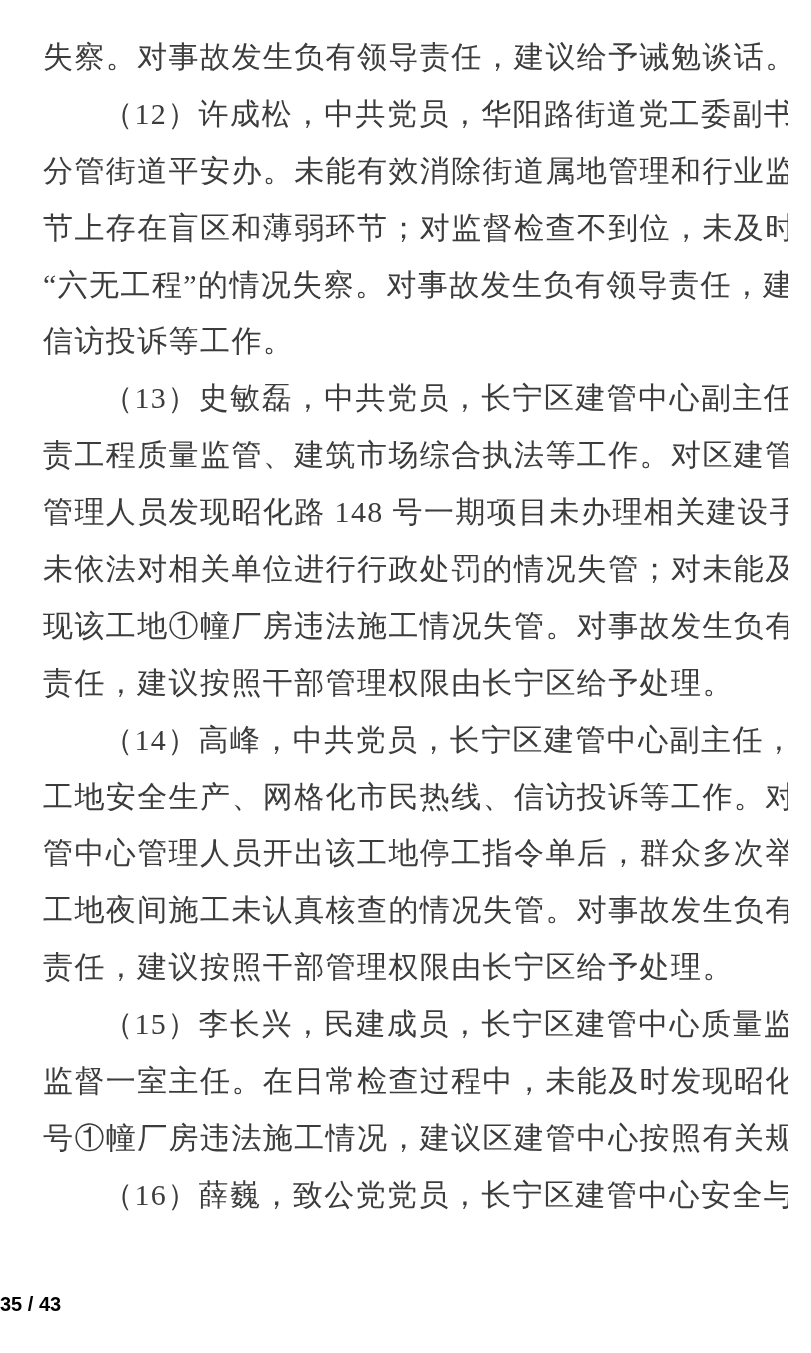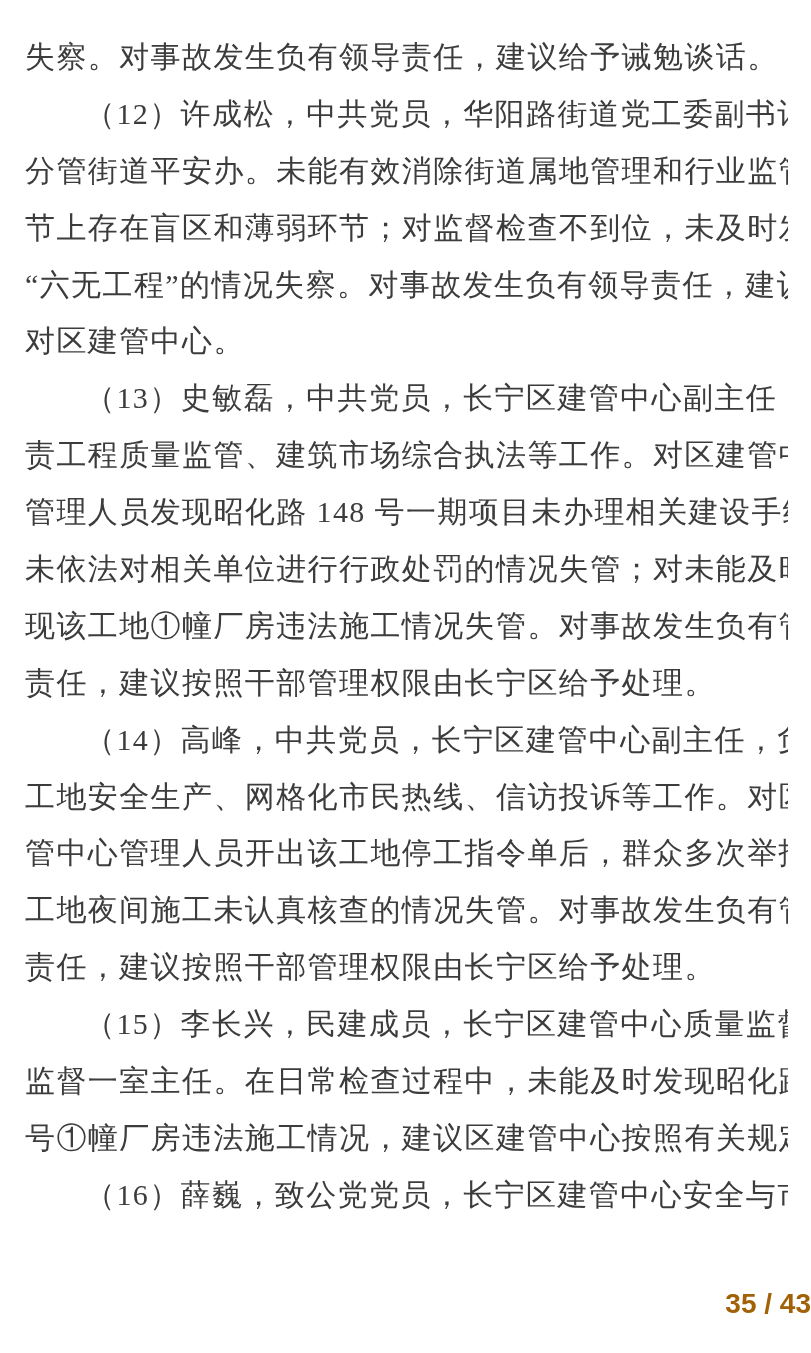--- a/index.html
+++ b/index.html
@@ -8,21 +8,21 @@
     background: #ffffff;
   }
   .page {
     position: relative;
     width: 811px;
     height: 1353px;
     background: #ffffff;
     overflow: hidden;
   }
   .doc-body {
-    padding: 29px 23px 0 25px;
+    padding: 29px 23px 0 43px;
   }
   .line {
     font-family: "Liberation Serif", "DejaVu Serif", serif;
     font-size: 30px;
     color: #3c3c3c;
     height: 56.9px;
     line-height: 56.9px;
     letter-spacing: 1.4px;
     text-align: justify;
     text-align-last: justify;
@@ -34,39 +34,39 @@
     text-align-last: left;
   }
   .line.indent {
     padding-left: 60px;
   }
   .footer {
     position: absolute;
     left: 0;
     right: 0;
     top: 1292px;
-    text-align: right;
+    text-align: left;
     font-family: "Liberation Sans", "DejaVu Sans", sans-serif;
-    font-size: 28px;
+    font-size: 20px;
     font-weight: bold;
-    color: #a16207;
+    color: #000000;
     line-height: 24px;
   }
 </style>
 </head>
 <body>
 
 <div class="page">
   <div class="doc-body">
       <div class="line end">失察。对事故发生负有领导责任，建议给予诫勉谈话。</div>
       <div class="line indent">（12）许成松，中共党员，华阳路街道党工委副书记，</div>
       <div class="line">分管街道平安办。未能有效消除街道属地管理和行业监管环</div>
       <div class="line">节上存在盲区和薄弱环节；对监督检查不到位，未及时发现</div>
       <div class="line">“六无工程”的情况失察。对事故发生负有领导责任，建议</div>
-      <div class="line end">对区建管中心。</div>
+      <div class="line end">信访投诉等工作。</div>
       <div class="line indent">（13）史敏磊，中共党员，长宁区建管中心副主任，负</div>
       <div class="line">责工程质量监管、建筑市场综合执法等工作。对区建管中心</div>
       <div class="line">管理人员发现昭化路 148 号一期项目未办理相关建设手续后，</div>
       <div class="line">未依法对相关单位进行行政处罚的情况失管；对未能及时发</div>
       <div class="line">现该工地①幢厂房违法施工情况失管。对事故发生负有管理</div>
       <div class="line end">责任，建议按照干部管理权限由长宁区给予处理。</div>
       <div class="line indent">（14）高峰，中共党员，长宁区建管中心副主任，负责</div>
       <div class="line">工地安全生产、网格化市民热线、信访投诉等工作。对区建</div>
       <div class="line">管中心管理人员开出该工地停工指令单后，群众多次举报该</div>
       <div class="line">工地夜间施工未认真核查的情况失管。对事故发生负有管理</div>

